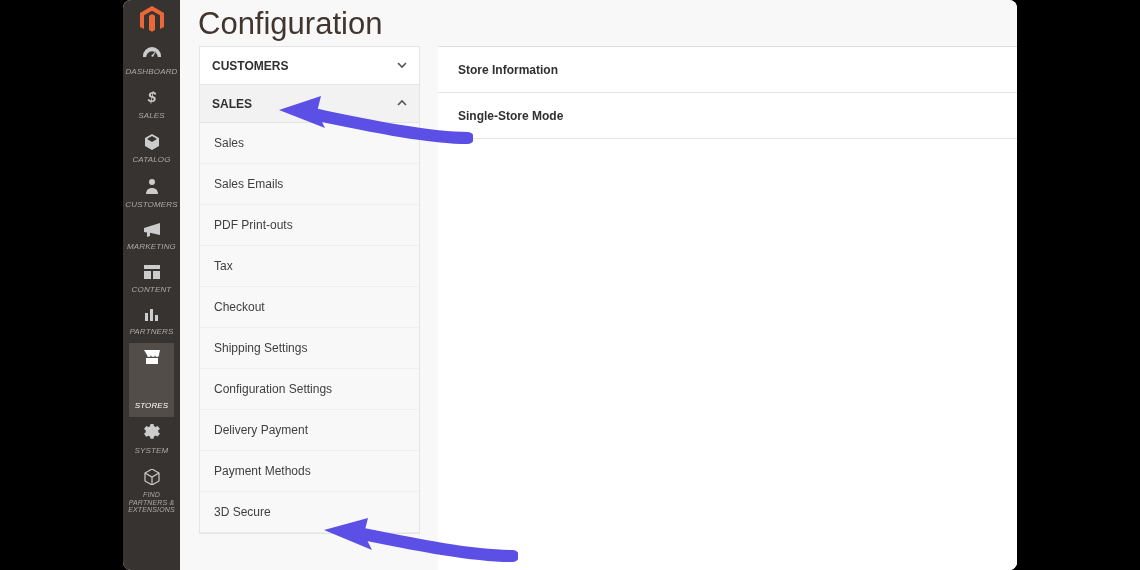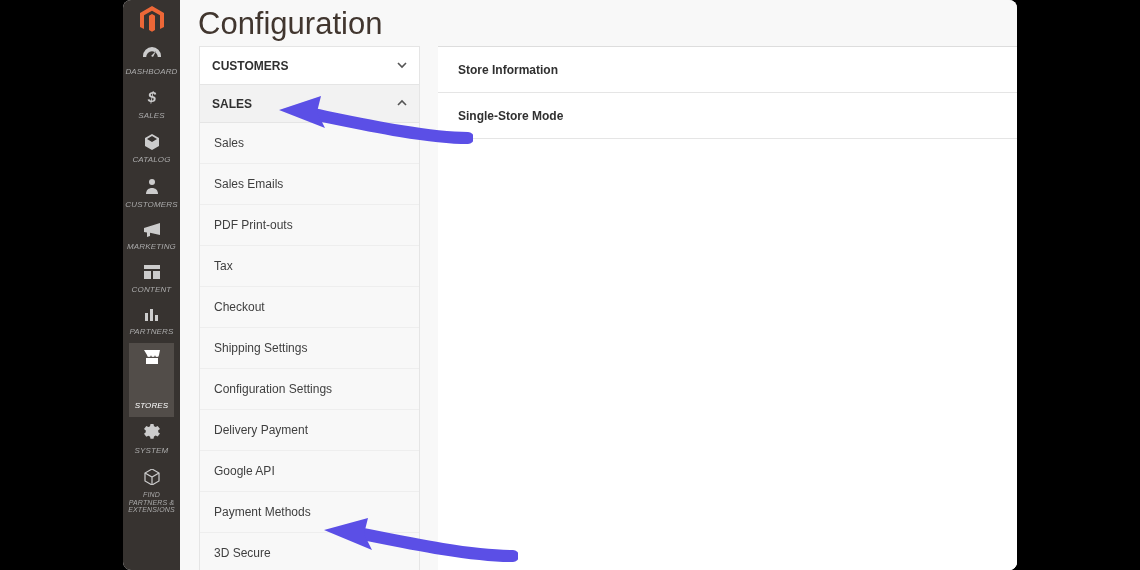--- a/index.html
+++ b/index.html
@@ -286,23 +286,20 @@
         <div class="tab-item">
             <span>Shipping Settings</span>
           </div>
         <div class="tab-item">
             <span>Configuration Settings</span>
           </div>
         <div class="tab-item">
             <span>Delivery Payment</span>
           </div>
         <div class="tab-item">
-            <span>Google API</span>
-          </div>
-        <div class="tab-item">
             <span>Payment Methods</span>
           </div>
         <div class="tab-item">
             <span>3D Secure</span>
           </div>
       </div>
     </div>
 
     <div class="content">
       <hr class="top">

